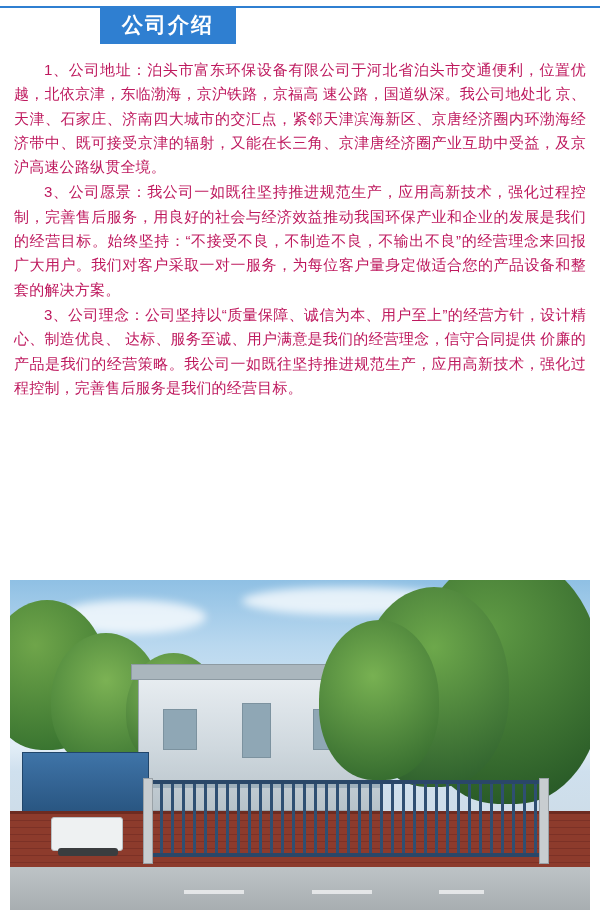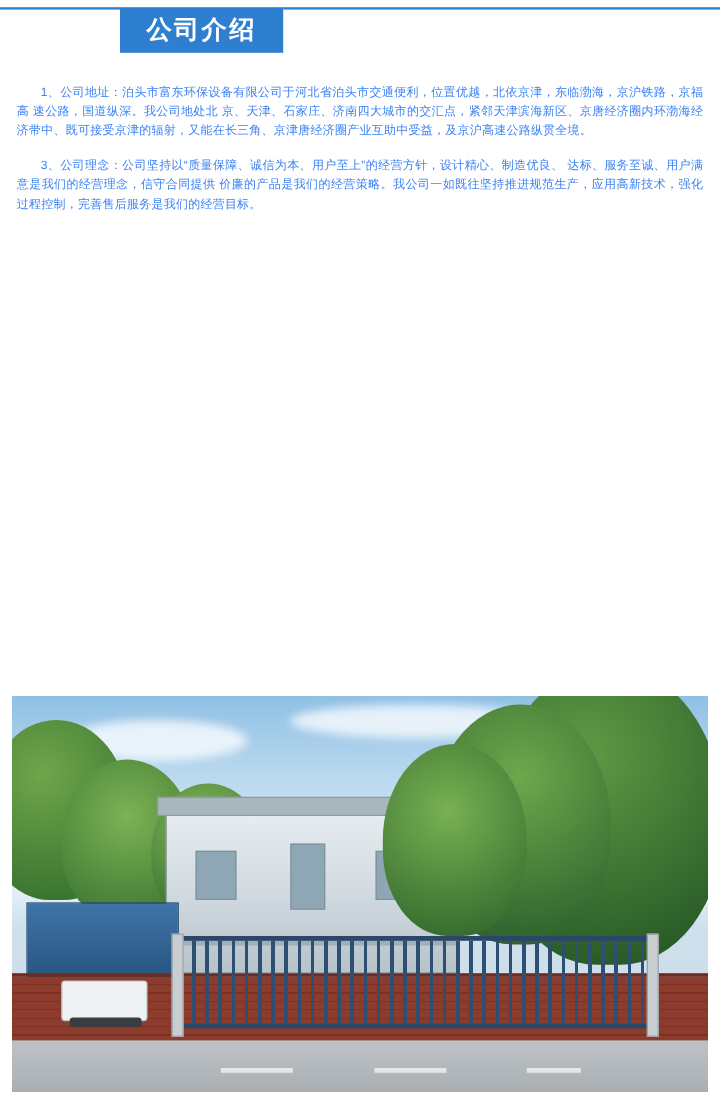--- a/index.html
+++ b/index.html
@@ -59,27 +59,27 @@
     width: 100%;
     height: 2px;
     background: #2f7fd1;
   }
 
   
   .content {
     padding: 12px 14px 0 14px;
   }
   .para {
-    font-size: 10px;
+    font-size: 15px;
     line-height: 1.62;
     text-align: justify;
     text-justify: inter-ideograph;
-    margin: 12px 0 1px 0;
+    margin: 0 0 1px 0;
     text-indent: 2em;
-    color: #3b82f6;
+    color: #be185d;
     letter-spacing: 0.2px;
   }
 
   
   .photo-wrap {
     position: absolute;
     left: 10px;
     right: 10px;
     bottom: 10px;
     height: 330px;
@@ -263,20 +263,21 @@
       <div class="line"></div>
     </div>
     <div class="header-title">公司介绍</div>
     <div class="header-rule-right">
       <div class="line"></div>
     </div>
   </div>
 
   <div class="content">
     <p class="para">1、公司地址：泊头市富东环保设备有限公司于河北省泊头市交通便利，位置优越，北依京津，东临渤海，京沪铁路，京福高 速公路，国道纵深。我公司地处北 京、天津、石家庄、济南四大城市的交汇点，紧邻天津滨海新区、京唐经济圈内环渤海经济带中、既可接受京津的辐射，又能在长三角、京津唐经济圈产业互助中受益，及京沪高速公路纵贯全境。</p>
+    <p class="para">3、公司愿景：我公司一如既往坚持推进规范生产，应用高新技术，强化过程控制，完善售后服务，用良好的社会与经济效益推动我国环保产业和企业的发展是我们 的经营目标。始终坚持：“不接受不良，不制造不良，不输出不良”的经营理念来回报广大用户。我们对客户采取一对一服务，为每位客户量身定做适合您的产品设备和整套的解决方案。</p>
     <p class="para">3、公司理念：公司坚持以“质量保障、诚信为本、用户至上”的经营方针，设计精心、制造优良、 达标、服务至诚、用户满意是我们的经营理念，信守合同提供 价廉的产品是我们的经营策略。我公司一如既往坚持推进规范生产，应用高新技术，强化过程控制，完善售后服务是我们的经营目标。</p>
   </div>
 
   <div class="photo-wrap">
     <div class="photo">
       <div class="sky"></div>
       <div class="cloud c1"></div>
       <div class="cloud c2"></div>
       <div class="cloud c3"></div>
 

